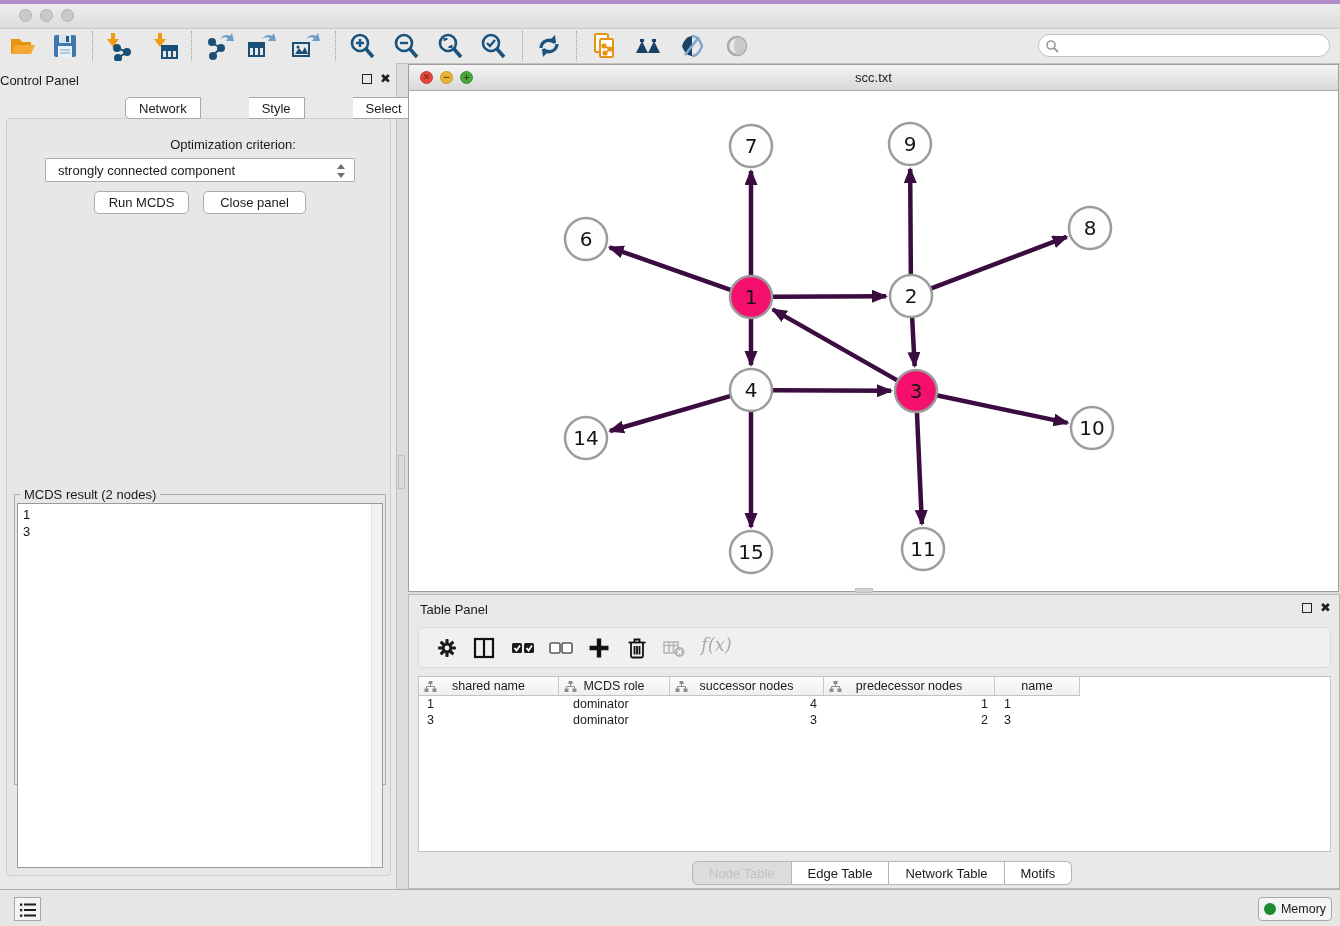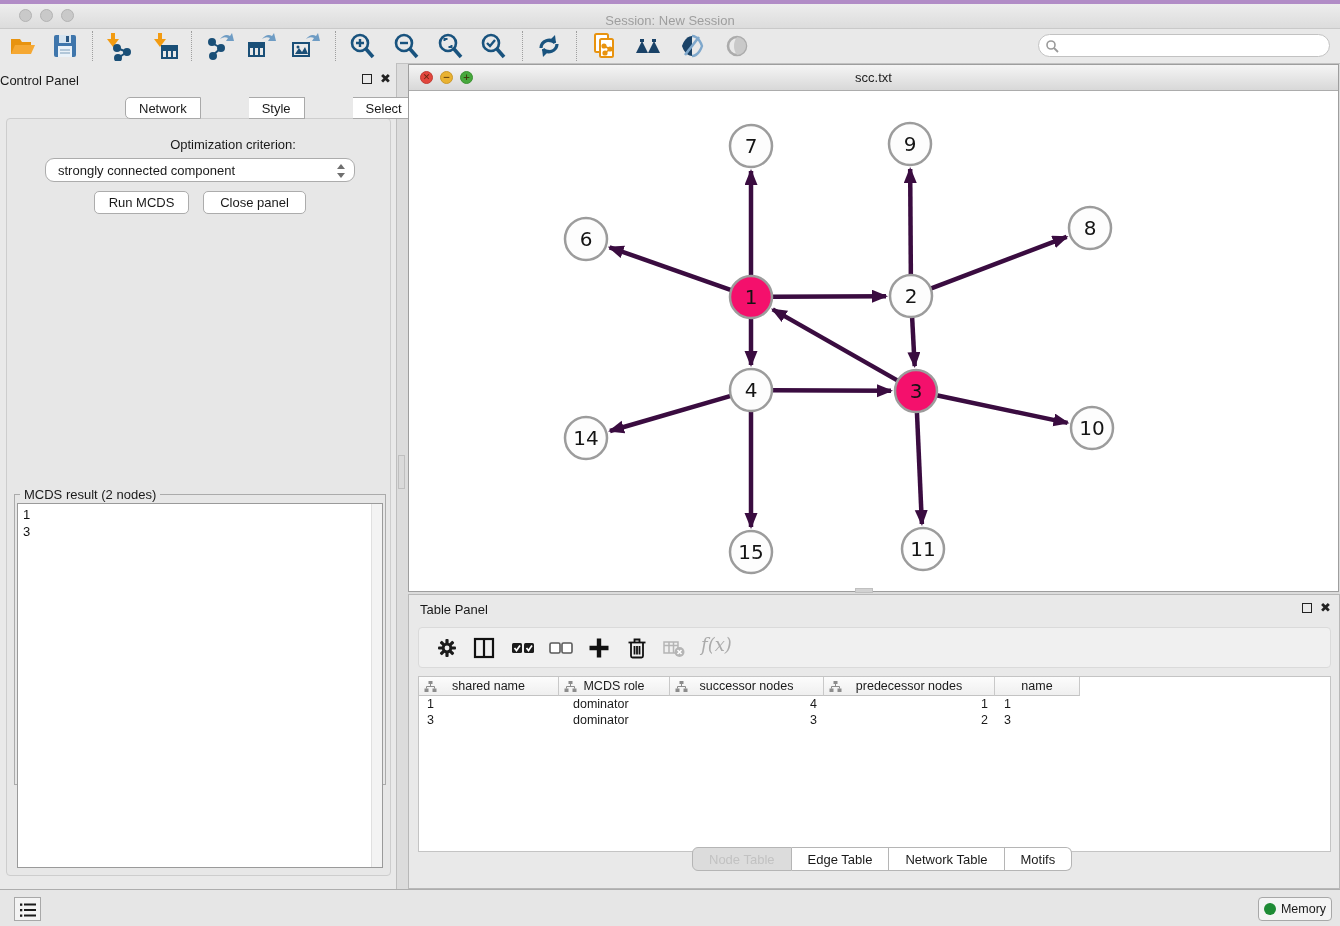--- a/index.html
+++ b/index.html
@@ -32,21 +32,21 @@
   #ctl-tabs{left:77px;top:34px;height:22px;display:flex;}
   .ctab{height:22px;line-height:22px;padding:0 13px;background:#fff;border:1px solid #A9A9A9;
         border-left-width:0;font-size:13px;cursor:pointer;box-sizing:border-box;margin-left:48px;}
   .ctab:first-child{border-left-width:1px;border-radius:5px 0 0 5px;}
   .ctab:last-child{border-radius:0 5px 5px 0;}
   .ctab.active{background:#0f172a;color:#BDBDBD;cursor:default;font-style:italic;}
   #ctl-content{left:6px;top:55px;width:385px;height:758px;background:#E7E7E7;
                border:1px solid #CDCDCD;border-radius:4px;box-sizing:border-box;}
   #opt-label{left:0;top:74px;width:466px;text-align:center;}
   #criterion-select{left:45px;top:95px;width:310px;height:24px;background:#fff;border:1px solid #ACACAC;
-                    border-radius:9px;box-sizing:border-box;cursor:pointer;}
+                    border-radius:2px;box-sizing:border-box;cursor:pointer;}
   #criterion-value{position:absolute;left:12px;top:4px;font-size:13px;}
   .spin-arrows{position:absolute;right:8px;top:4px;}
   .btn{position:absolute;height:23px;background:#fff;border:1px solid #ACACAC;border-radius:5px;
        box-sizing:border-box;text-align:center;line-height:21px;font-size:13px;cursor:pointer;}
   #groupbox{left:14px;top:431px;width:372px;height:291px;border:1px solid #ABABAB;box-sizing:border-box;}
   #groupbox-legend{position:absolute;left:5px;top:-8px;background:#E7E7E7;padding:0 4px;font-size:13px;}
   #result-area{position:absolute;left:2px;top:8px;width:366px;height:365px;background:#fff;
                border:1px solid #9a9a9a;box-sizing:border-box;}
   #result-scroll{position:absolute;right:0;top:0;width:11px;height:100%;background:#F3F3F3;border-left:1px solid #E0E0E0;box-sizing:border-box;}
   #result-text{position:absolute;left:5px;top:2px;font-size:13px;line-height:17px;white-space:pre;color:#111;}
@@ -72,21 +72,21 @@
             font-size:18px;color:#ABABAB;}
   #tbl{position:absolute;left:9px;top:81px;width:913px;height:176px;background:#fff;border:1px solid #C4C4C4;box-sizing:border-box;overflow:hidden;}
   #tbl-header{position:absolute;left:0;top:0;height:19px;display:flex;}
   .th{position:relative;height:19px;background:linear-gradient(#FCFCFC,#EFEFEF);
       border-right:1px solid #C9C9C9;border-bottom:1px solid #C3C3C3;box-sizing:border-box;
       font-size:12.5px;text-align:center;line-height:18px;cursor:pointer;}
   .th svg{position:absolute;left:5px;top:3px;}
   #tbl-rows{position:absolute;left:0;top:19px;width:100%;}
   .tr{display:flex;height:16px;line-height:16px;font-size:12.5px;cursor:pointer;}
   .td{box-sizing:border-box;overflow:hidden;white-space:nowrap;}
-  #tbl-tabs{position:absolute;left:283px;top:252px;height:40px;display:flex;}
+  #tbl-tabs{position:absolute;left:283px;top:266px;height:40px;display:flex;}
   .btab{height:24px;line-height:24px;padding:0 16px;background:#fff;border:1px solid #B5B5B5;
         border-left-width:0;font-size:13px;cursor:pointer;box-sizing:border-box;}
   .btab:first-child{border-left-width:1px;border-radius:6px 0 0 6px;}
   .btab:last-child{border-radius:0 6px 6px 0;}
   .btab.active{background:#DCDCDC;color:#C2C2C2;cursor:default;}
 
   
   #status-bar{left:0;top:889px;width:1340px;height:37px;background:#E6E6E6;border-top:1px solid #ADADAD;box-sizing:border-box;}
   #list-btn{position:absolute;left:14px;top:7px;width:27px;height:24px;background:#F4F4F4;
             border:1px solid #A8A8A8;box-sizing:border-box;cursor:pointer;}
@@ -98,21 +98,20 @@
 <body>
 
 <div id="app">
 
   <div class="abs" id="top-accent"></div>
 
   <div class="abs" id="titlebar">
     <span class="tl-dot" style="left:19px"></span>
     <span class="tl-dot" style="left:40px"></span>
     <span class="tl-dot" style="left:61px"></span>
-    <div class="abs" id="win-title">Session: New Session</div>
   </div>
 
   <div class="abs" id="toolbar">
     <span class="tb-icon" style="left:8px">
       <svg viewBox="0 0 30 30">
           <path d="M3 8 L12 8 L14 11 L3 11 Z" fill="#E8930F"></path>
           <path d="M3 11 L23 11 L23 23 L3 23 Z" fill="#E8930F"></path>
           <path d="M7 14 L27 14 L23 23 L3 23 Z" fill="#F5A833"></path>
         </svg></span>
     <span class="tb-icon" style="left:50px">

